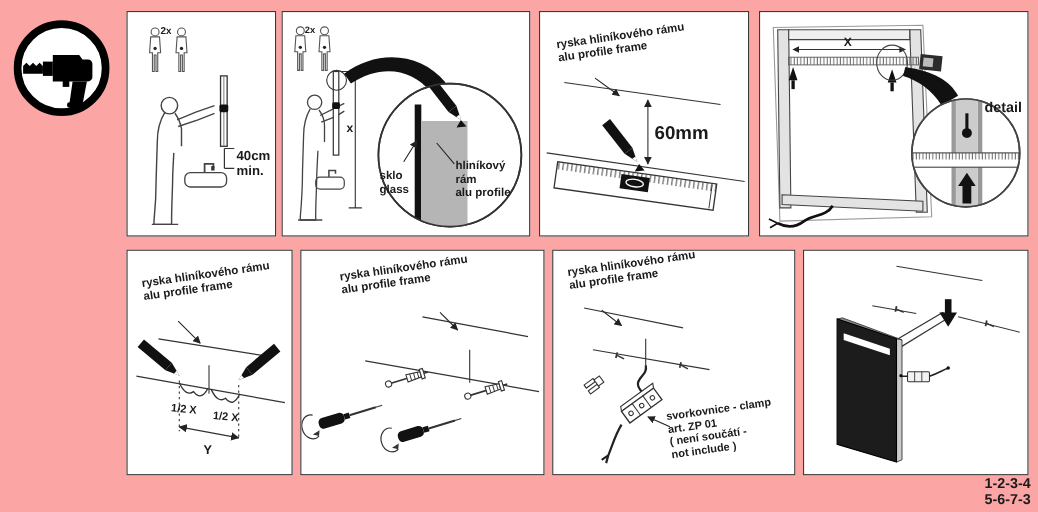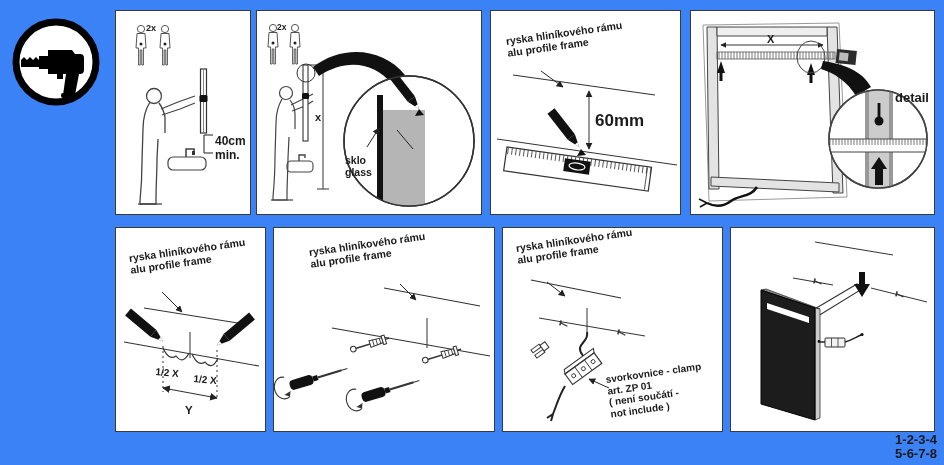--- a/index.html
+++ b/index.html
@@ -1,16 +1,16 @@
 <!DOCTYPE html>
 <html><head>
 <meta charset="utf-8">
 <style>
   html,body{margin:0;padding:0;background:#fff;}
-  #sheet{position:relative;width:944px;height:465px;background:#3b82f6;
+  #sheet{position:relative;width:944px;height:465px;background:#fca5a5;
          font-family:"Liberation Sans",sans-serif;color:#1a1a1a;overflow:hidden;}
   .panel{position:absolute;border:1px solid #3a3a3a;background:#fff;box-sizing:border-box;}
   .panel svg{position:absolute;left:0;top:0;}
   .lbl{position:absolute;font-weight:bold;white-space:pre-line;line-height:1.15;
        color:#1a1a1a;transform-origin:left top;}
   .rot{transform:rotate(-8deg);}
   .badge{position:absolute;left:10px;top:16px;width:92px;height:92px;}
   .footer{position:absolute;top:433px;right:7px;font-weight:bold;
           font-size:13px;line-height:14px;}
   .hiddefs{position:absolute;width:0;height:0;overflow:hidden;}
@@ -144,20 +144,23 @@
     <use href="#pencil" transform="translate(134,62) rotate(52)"></use>
     <polygon points="162,98 167,104 158,105" fill="#111"></polygon>
     <line x1="110" y1="136" x2="122" y2="117" stroke="#222" stroke-width="1" marker-end="url(#m2)"></line>
     <line x1="156" y1="138" x2="140" y2="119" stroke="#222" stroke-width="1"></line>
     <circle cx="152" cy="130" r="65" fill="none" stroke="#333" stroke-width="1.5"></circle>
   </svg>
   <div class="lbl" style="left:20px;top:12px;font-size:8.5px;">2x</div>
   <div class="lbl" style="left:58px;top:100px;font-size:11px;">x</div>
   <div class="lbl" style="left:88px;top:143px;font-size:10.5px;">sklo
 glass</div>
+  <div class="lbl" style="left:157px;top:134px;font-size:10.5px;">hliníkový
+rám
+alu profile</div>
 </div>
 
 <div class="panel" style="left:490px;top:10px;width:191px;height:205px;">
   <svg width="189" height="203" viewBox="0 0 189 203">
     <defs>
       <marker id="m3" viewBox="0 0 10 10" refX="9" refY="5" markerWidth="7" markerHeight="7" orient="auto-start-reverse">
         <path d="M0,0 L10,5 L0,10 Z" fill="#222"></path>
       </marker>
       <pattern id="tick3" width="4" height="8" patternUnits="userSpaceOnUse">
         <line x1="1.5" y1="0" x2="1.5" y2="8" stroke="#444" stroke-width="0.9"></line>
@@ -353,16 +356,16 @@
       <line x1="-5" y1="4" x2="0" y2="4" stroke="#222" stroke-width="1.5"></line>
       <path d="M20,4 C27,2 31,-1 36,-3" fill="none" stroke="#222" stroke-width="1.5"></path>
       <circle cx="37" cy="-3.5" r="1.6" fill="#111"></circle>
       <circle cx="-6" cy="3.5" r="1.4" fill="#111"></circle>
     </g>
   </svg>
 </div>
 
 <div class="footer">
   <div>1-2-3-4</div>
-  <div>5-6-7-8</div>
+  <div>5-6-7-3</div>
 </div>
 
 </div>
 
 </body></html>

